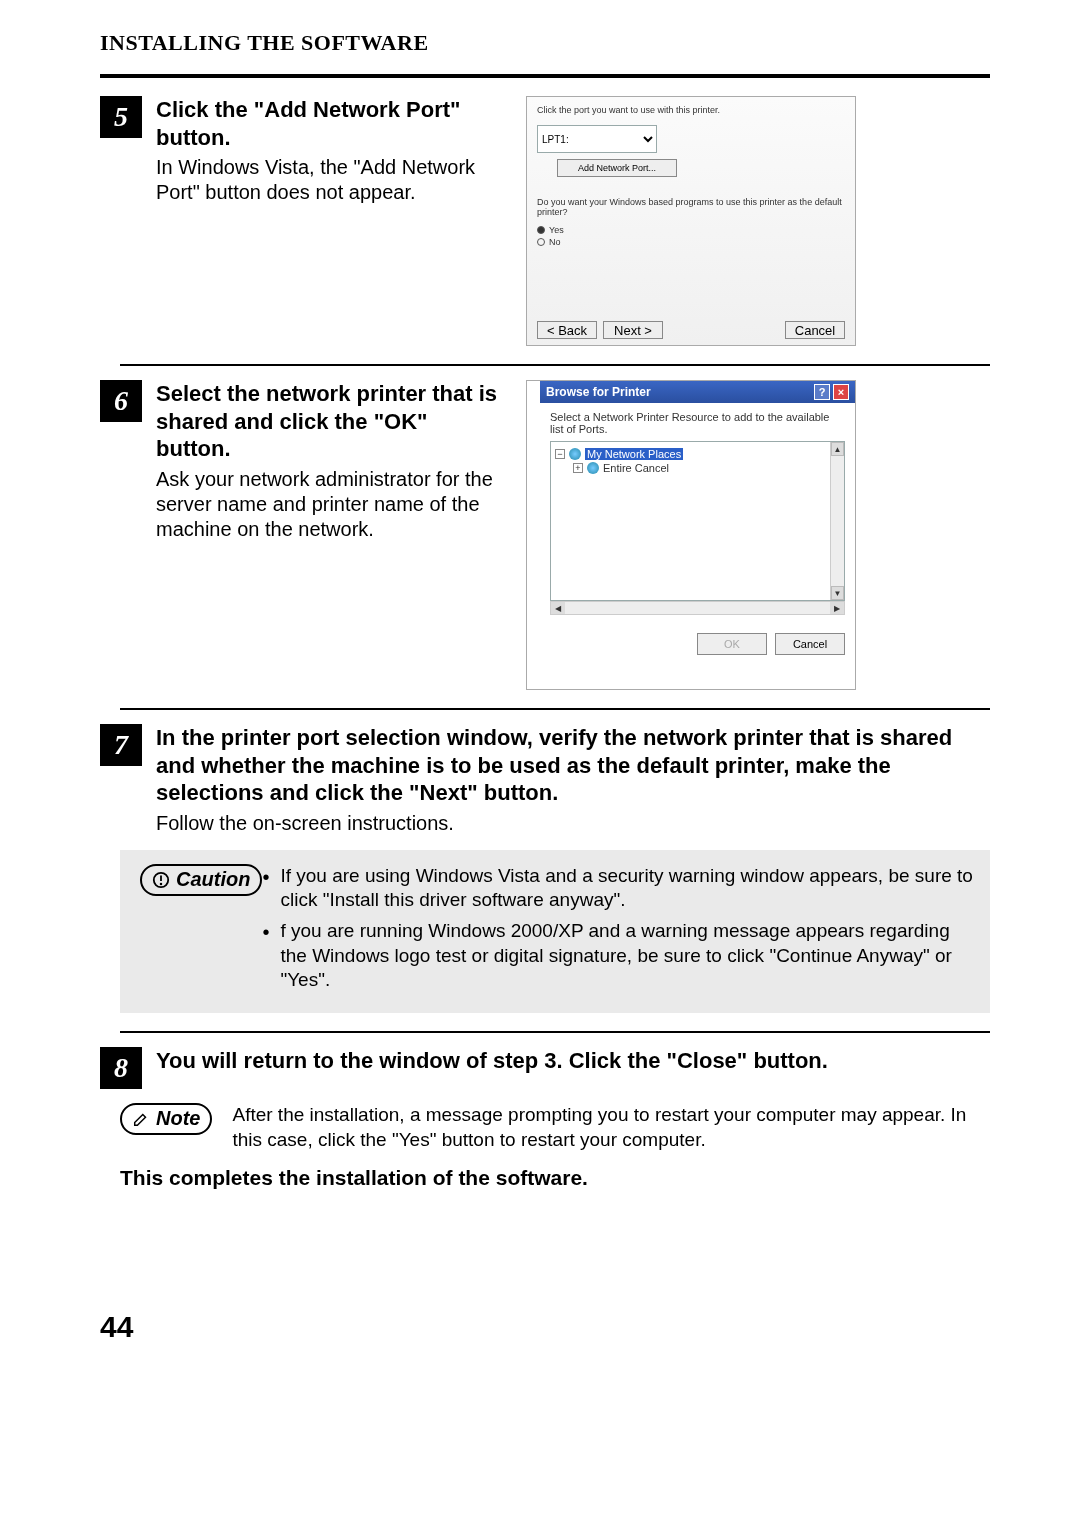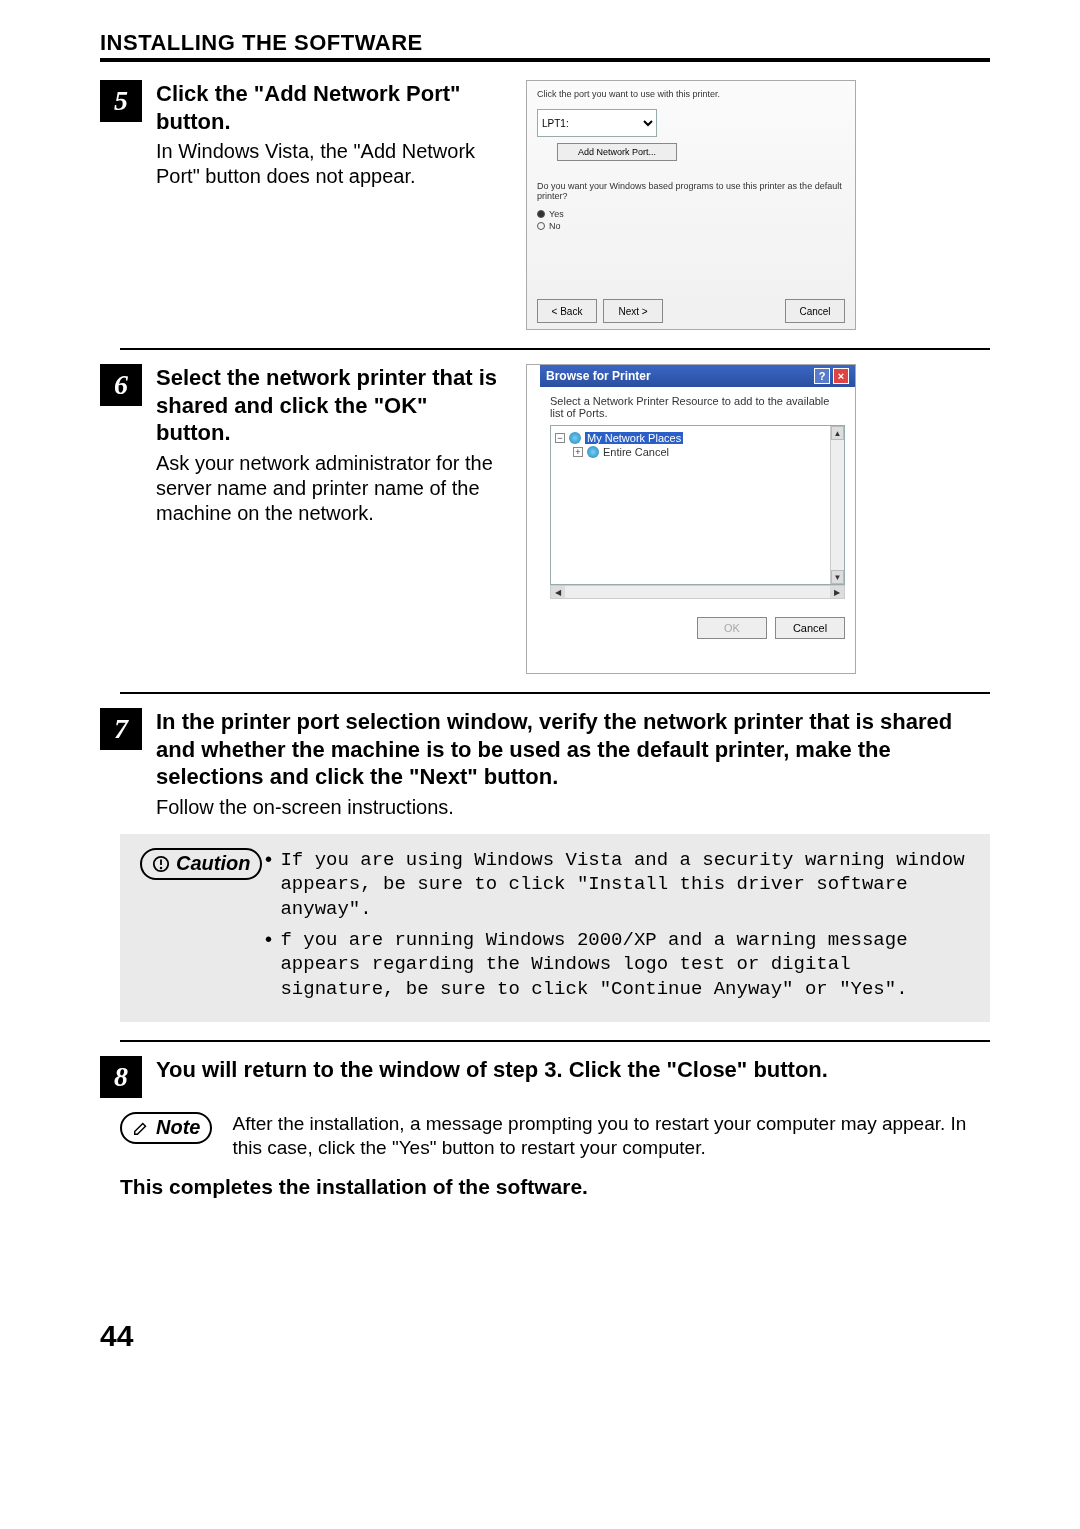--- a/index.html
+++ b/index.html
@@ -1,18 +1,18 @@
 <!DOCTYPE html>
 <html><head>
 <meta charset="utf-8">
 <style>
 * { box-sizing: border-box; margin: 0; padding: 0; }
 body { font-family: Arial, Helvetica, sans-serif; background: #fff; width: 1080px; margin: 0 auto; color: #000; }
 .page { padding: 30px 90px 30px 100px; }
-.section-title { font-weight: bold; font-size: 22px; letter-spacing: 0.5px; margin-bottom: 2px; }
+.section-title { font-weight: bold; font-size: 22px; letter-spacing: 0.5px; margin-bottom: 18px; font-family: Liberation Serif, serif; }
 .hr-thick { border: none; border-top: 4px solid #000; margin-bottom: 18px; }
 .hr-thin { border: none; border-top: 2px solid #000; margin: 18px 0 14px 20px; }
 
 .step-row { display: flex; align-items: flex-start; margin-bottom: 12px; }
 .step-row.with-shot { }
 .step-num { flex: 0 0 42px; width: 42px; height: 42px; background: #000; color: #fff; font-style: italic; font-weight: bold; font-size: 28px; display: flex; align-items: center; justify-content: center; margin-right: 14px; font-family: Georgia, 'Times New Roman', serif; }
 .step-text-col { flex: 1 1 0; padding-right: 18px; }
 .step-text-col.narrow { max-width: 370px; }
 .step-title { font-weight: bold; font-size: 22px; line-height: 1.25; margin-bottom: 4px; }
 .step-body { font-size: 20px; line-height: 1.25; }
@@ -23,21 +23,21 @@
 .shot5 .prompt { font-size: 9px; margin-bottom: 10px; }
 .shot5 .portfield { display:flex; align-items:center; gap:6px; margin-bottom:6px;}
 .shot5 select { width: 120px; font-size: 10px; height: 28px; border:1px solid #9aa; background:#fff;}
 .shot5 .addbtn { width:120px; height:18px; font-size:9px; border:1px solid #888; background:#eee; margin-left:20px; }
 .shot5 .q { font-size:9px; margin-top: 20px; margin-bottom:8px;}
 .shot5 .radio-row { font-size:9px; display:flex; align-items:center; gap:4px; margin:2px 0;}
 .shot5 .radio { width:8px; height:8px; border:1px solid #555; border-radius:50%; display:inline-block;}
 .shot5 .radio.filled { background:#333; }
 .shot5 .footer { position:absolute; bottom:6px; left:10px; right:10px; display:flex; justify-content:center; gap:6px;}
 .shot5 .footer .spacer { flex:1; }
-.shot5 .btn { width:60px; height:24px; font-size:10px; border:1px solid #888; background:#eee;}
+.shot5 .btn { width:60px; height:18px; font-size:13px; border:1px solid #888; background:#eee;}
 
 .shot6 { height: 310px; background:#fff;padding-left:13px; }
 .shot6 .titlebar { background: linear-gradient(#3a66c4,#2a4fa0); color:#fff; font-weight:bold; font-size:12px; padding:3px 6px; display:flex; justify-content:space-between; align-items:center;}
 .shot6 .tb-icons { display:flex; gap:3px;}
 .shot6 .tb-icons .ib { width:16px; height:16px; background:#d44; border:1px solid #fff; display:flex; align-items:center; justify-content:center; font-size:11px; color:#fff;}
 .shot6 .tb-icons .ib.help { background:#5a7bc8;}
 .shot6 .body { padding:8px 10px; font-size:11px; }
 .shot6 .tree-box { border:1px solid #9aa; height:160px; margin-top:6px; position:relative; padding:4px; background:#fff; overflow:hidden;}
 .shot6 .tree-node { font-size:11px; display:flex; align-items:center; gap:4px; margin:2px 0;}
 .shot6 .tree-node .plusminus { width:10px; height:10px; border:1px solid #888; display:inline-flex; align-items:center; justify-content:center; font-size:9px; line-height:1;}
@@ -50,21 +50,21 @@
 .shot6 .hscroll { height:14px; background:#eee; border:1px solid #ccc; margin-top:0; display:flex; justify-content:space-between;}
 .shot6 .hscroll .arr { width:14px; display:flex; align-items:center; justify-content:center; font-size:8px; background:#ddd;}
 .shot6 .footer { display:flex; justify-content:flex-end; gap:8px; padding:10px;}
 .shot6 .btn { width:70px; height:22px; font-size:11px; border:1px solid #888; background:#eee;}
 .shot6 .btn.disabled { color:#aaa; }
 
 .callout-box { background:#eaeaea; margin: 14px 0 14px 20px; padding: 14px 16px 14px 20px; display:flex; align-items:flex-start; }
 .callout-badge { border:2px solid #000; border-radius: 999px; padding: 2px 10px; font-style: italic; font-weight: bold; font-size:20px; display:inline-flex; align-items:center; gap:6px; white-space:nowrap; height:32px;}
 .callout-badge.caution svg { flex:0 0 auto; }
 .callout-badge.note-oval { border-radius: 999px; }
-.callout-list { font-size:19px; line-height:1.3; list-style: none; font-family: Liberation Mono, monospace; }
+.callout-list { font-size:19px; line-height:1.3; list-style: none; }
 .callout-list li { position:relative; padding-left: 18px; margin-bottom:6px;}
 .callout-list li::before { content:"•"; position:absolute; left:0; top:0; font-size:20px;}
 .note-row { display:flex; align-items:flex-start; gap:20px; margin:14px 0 14px 20px;}
 .note-text { font-size:19px; line-height:1.3; }
 
 .conclusion { font-weight:bold; font-size:21px; margin: 10px 0 0 20px; }
 .page-num { font-weight:bold; font-size:30px; margin-top: 120px; }
 </style>
 </head>
 <body>

